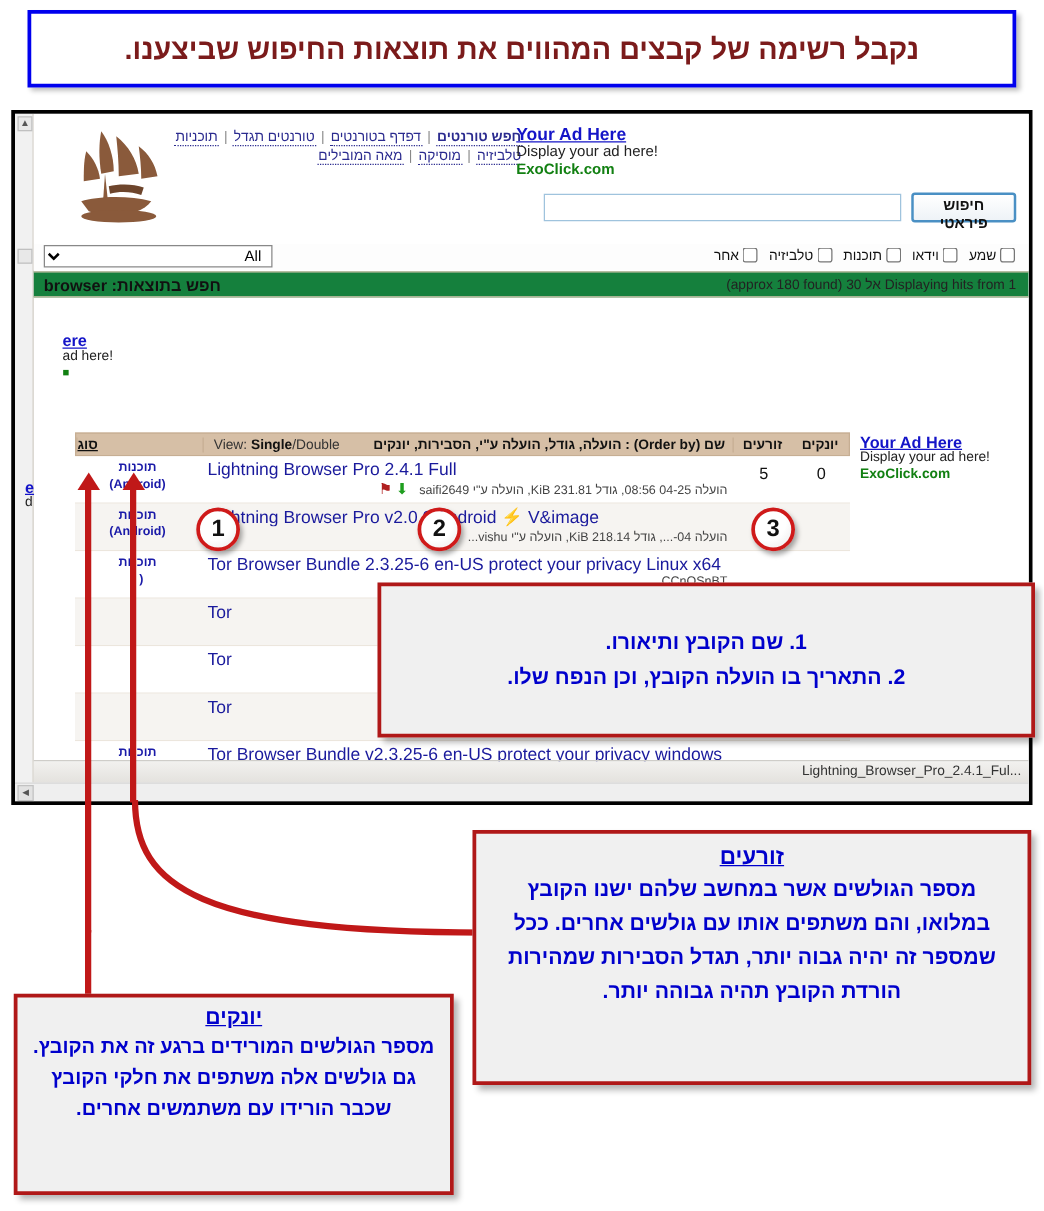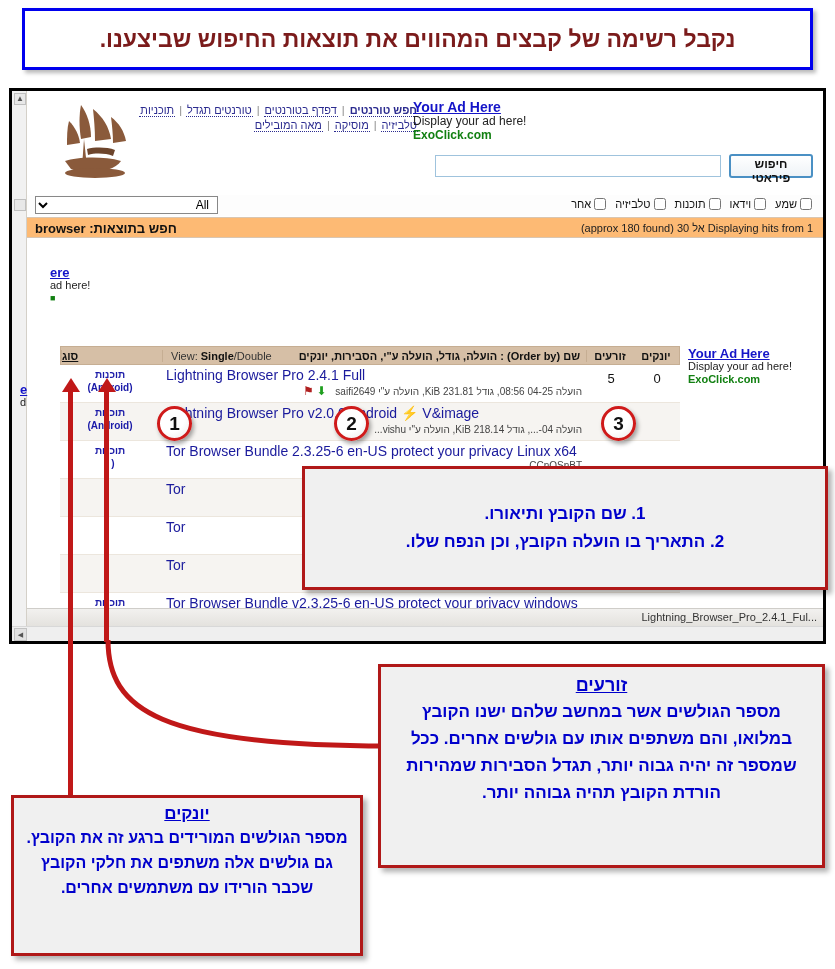--- a/index.html
+++ b/index.html
@@ -217,21 +217,21 @@
     padding-right: 4px;
   }
 
   
   .results-bar {
     position: absolute;
     left: 15px;
     top: 126px;
     right: 0;
     height: 21px;
-    background: #fdba74;
+    background: #15803d;
     border-top: 1px solid #d9c6b2;
     border-bottom: 1px solid #d9c6b2;
     font-size: 12px;
     box-sizing: border-box;
   }
   .results-bar .rb-right {
     position: absolute; left: 8px; top: 3px;
     direction: rtl; font-weight: bold; color: #111; font-size: 13px;
   }
   .results-bar .rb-left {

